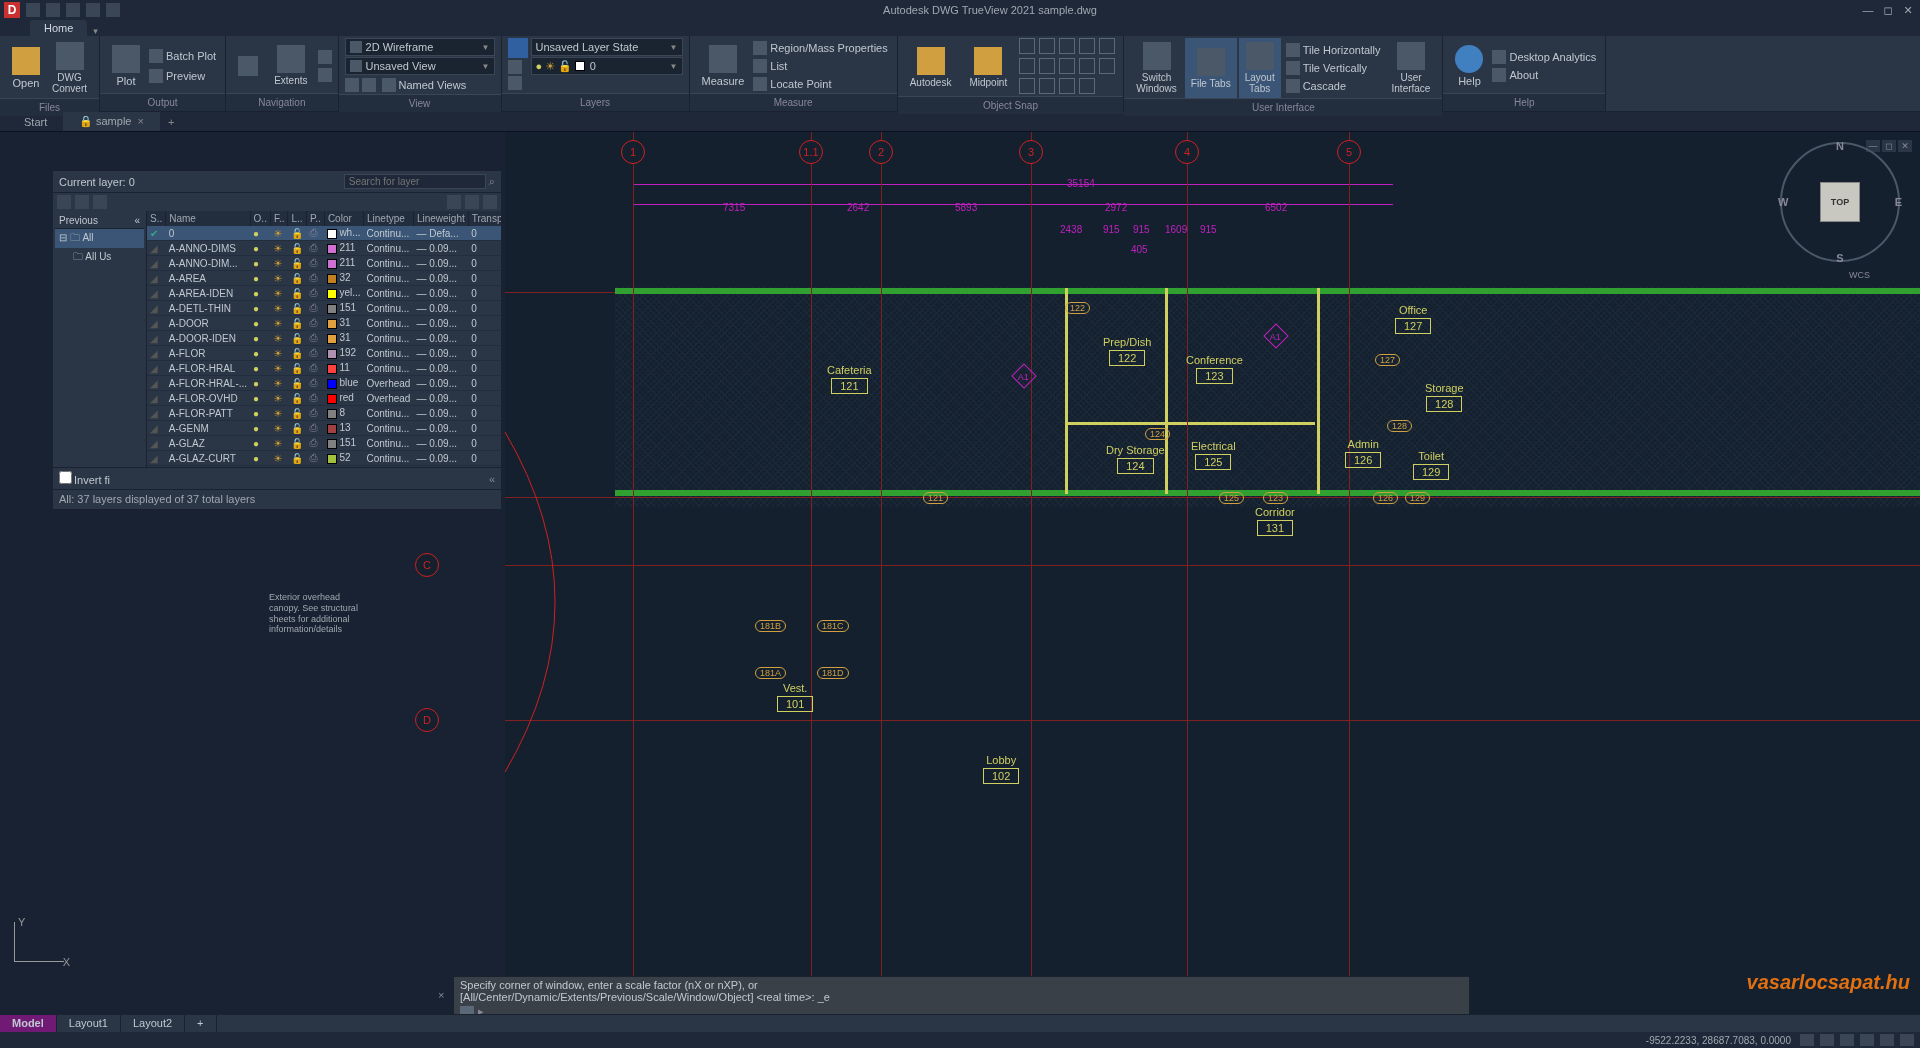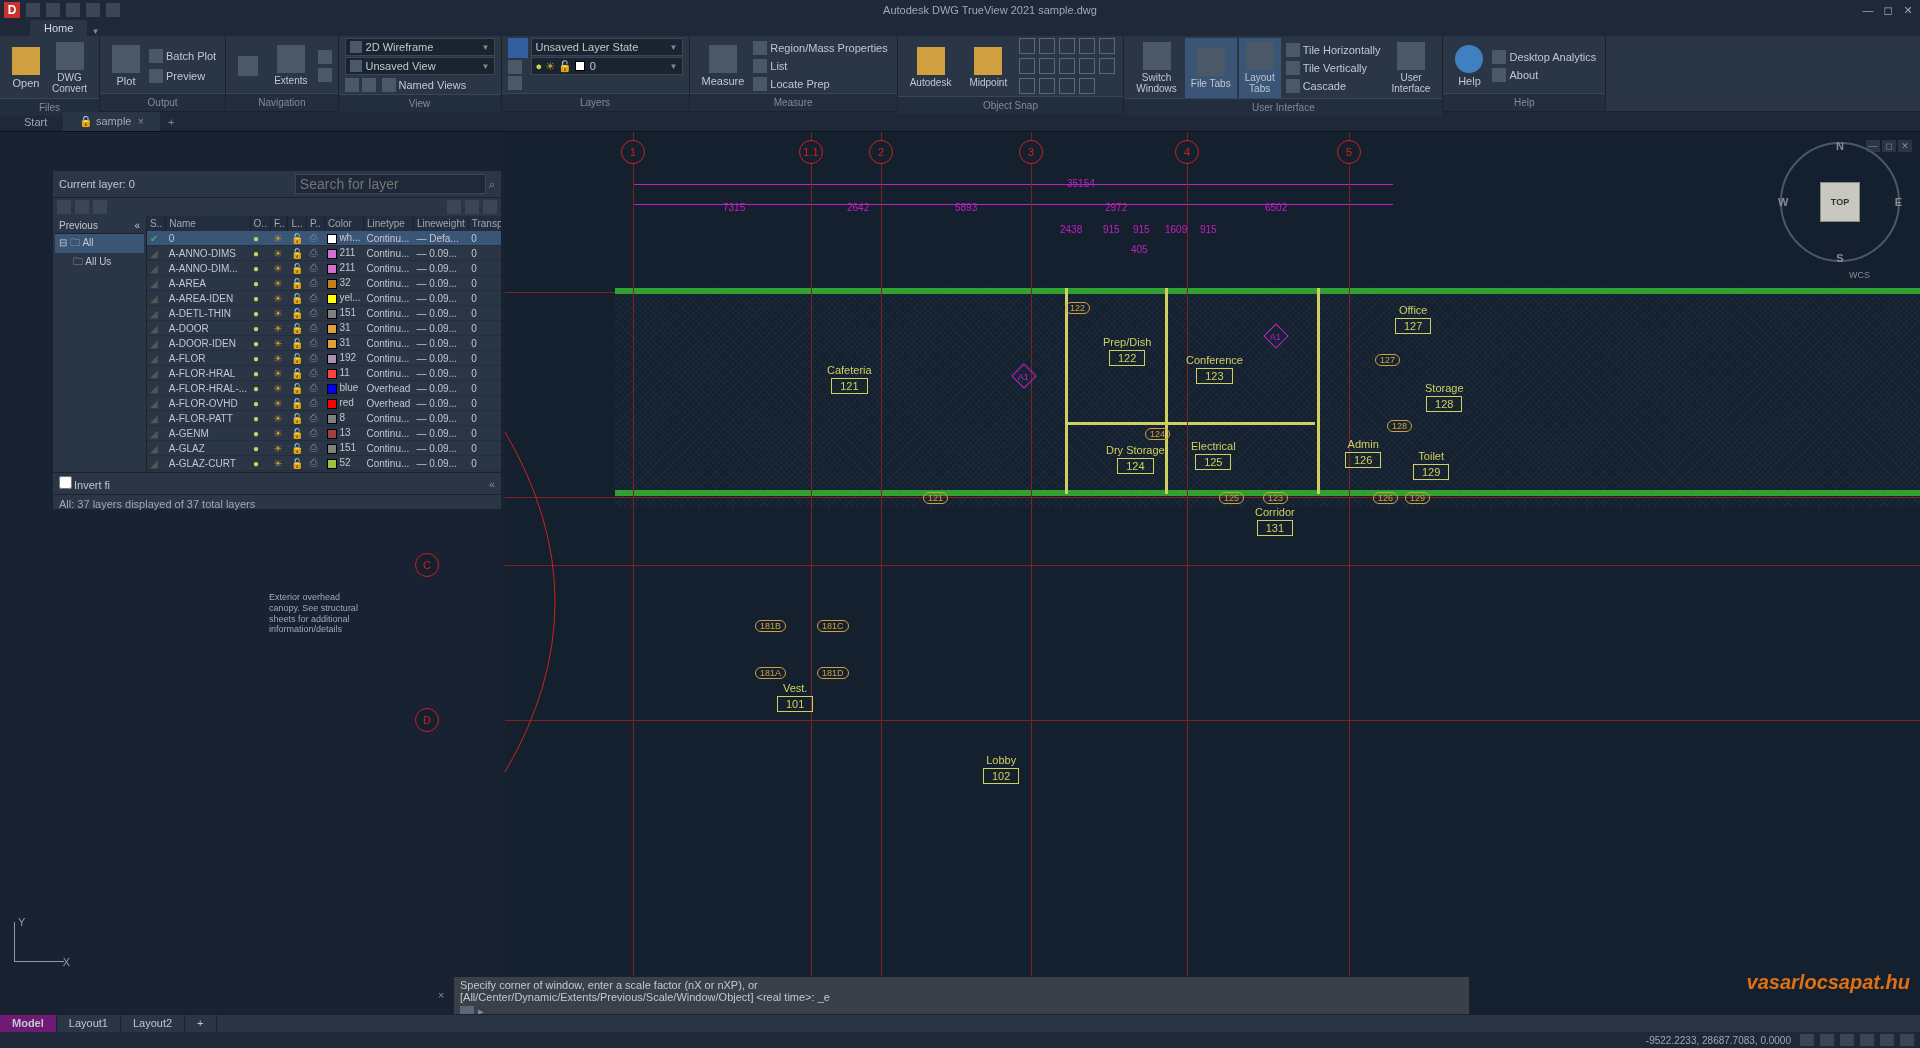--- a/index.html
+++ b/index.html
@@ -75,21 +75,21 @@
 .compass { position: absolute; inset: 0; border: 2px solid #4a5868; border-radius: 50%; }
 .compass-n { position: absolute; top: -2px; left: 50%; transform: translateX(-50%); color: #889; font-weight: bold; }
 .compass-s { position: absolute; bottom: -2px; left: 50%; transform: translateX(-50%); color: #889; font-weight: bold; }
 .compass-e { position: absolute; right: -2px; top: 50%; transform: translateY(-50%); color: #889; font-weight: bold; }
 .compass-w { position: absolute; left: -2px; top: 50%; transform: translateY(-50%); color: #889; font-weight: bold; }
 .cube-face { position: absolute; top: 40px; left: 40px; width: 40px; height: 40px; background: #c8c8c0; color: #333; font-size: 9px; font-weight: bold; display: flex; align-items: center; justify-content: center; border: 1px solid #888; }
 
 
 .layer-panel { position: absolute; top: 38px; left: 52px; width: 450px; height: 340px; background: #2a3545; border: 1px solid #1a2230; color: #c0c8d0; }
 .lp-header { display: flex; align-items: center; padding: 3px 6px; border-bottom: 1px solid #1a2230; }
-.lp-header input { flex: 0 0 100px; background: #1e2838; border: 1px solid #3a4555; color: #889; padding: 1px 4px; font-size: 14px; margin-left: auto; }
+.lp-header input { flex: 0 0 100px; background: #1e2838; border: 1px solid #3a4555; color: #889; padding: 1px 4px; font-size: 10px; margin-left: auto; }
 .lp-toolbar { display: flex; gap: 4px; padding: 2px 4px; }
 .lp-toolbar-icon { width: 14px; height: 14px; background: #3a4555; cursor: pointer; }
 .lp-body { display: flex; height: 256px; }
 .lp-tree { width: 94px; border-right: 1px solid #1a2230; padding: 2px; font-size: 10px; }
 .lp-tree-hdr { display:flex; justify-content: space-between; padding: 2px 4px; border-bottom: 1px solid #1a2230; }
 .lp-tree-item { padding: 1px 4px; cursor: pointer; }
 .lp-tree-item.sel { background: #3a5575; }
 .lp-grid { flex: 1; overflow: auto; }
 .lp-grid table { width: 100%; border-collapse: collapse; font-size: 10px; }
 .lp-grid th { text-align: left; padding: 2px 3px; background: #222d3d; border-right: 1px solid #1a2230; position: sticky; top: 0; font-weight: normal; color: #a0a8b0; }
@@ -266,21 +266,21 @@
         <div class="rib-smallbtn">
             <div class="rib-smallicon"></div>
             <span>Region/Mass Properties</span>
           </div>
         <div class="rib-smallbtn">
             <div class="rib-smallicon"></div>
             <span>List</span>
           </div>
         <div class="rib-smallbtn">
             <div class="rib-smallicon"></div>
-            <span>Locate Prep</span>
+            <span>Locate Point</span>
           </div>
       </div>
     </div>
     <div class="rib-title">Measure</div>
   </div>
 
   <div class="rib-panel">
     <div style="display:flex;flex:1;gap:6px">
       <div class="rib-bigbtn">
           <div class="rib-bigicon" style="background:#d0a040"></div>

